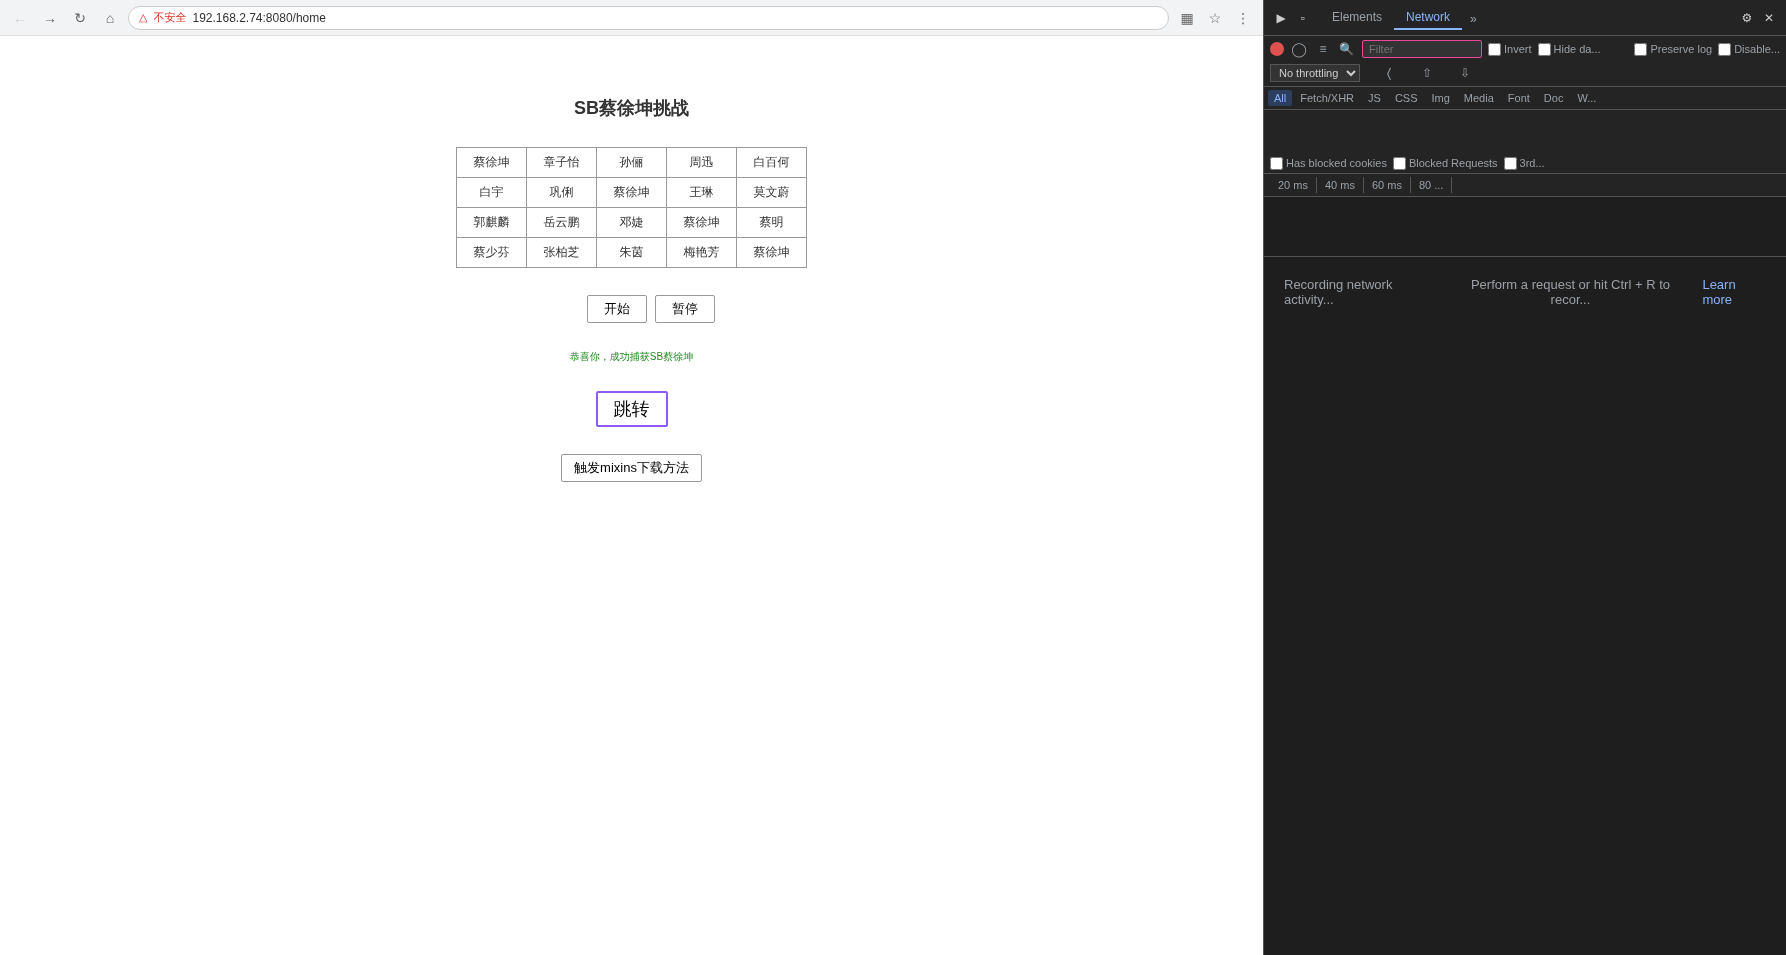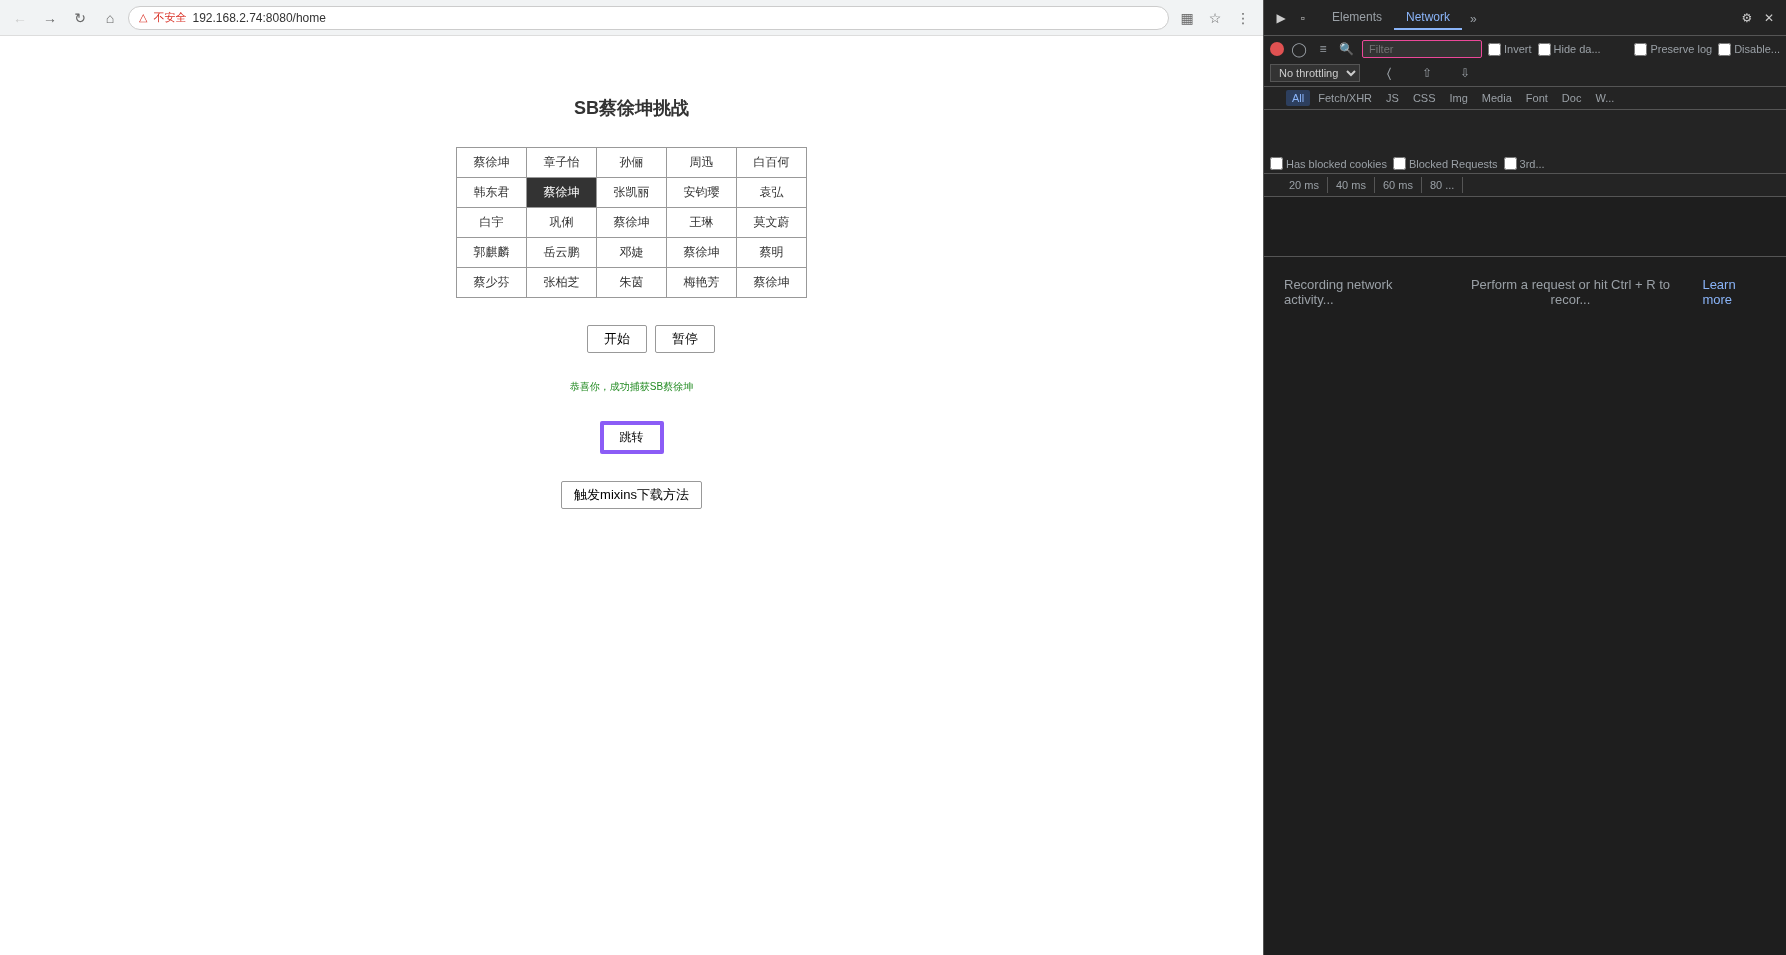--- a/index.html
+++ b/index.html
@@ -43,23 +43,23 @@
       background: #fff;
       border: 1px solid #999;
       border-radius: 2px;
       cursor: pointer;
     }
 
     .success-msg { color: #228B22; font-size: 10px; }
 
     .jump-btn {
       padding: 4px 16px;
-      font-size: 12px;
+      font-size: 18px;
       background: #fff;
-      border: 4px solid #8b5cf6;
+      border: 2px solid #8b5cf6;
       border-radius: 2px;
       cursor: pointer;
     }
     .trigger-btn {
       padding: 4px 12px;
       font-size: 13px;
       background: #fff;
       border: 1px solid #999;
       border-radius: 2px;
       cursor: pointer;
@@ -69,28 +69,28 @@
     .devtools-panel { width: 523px; background: #242424; display: flex; flex-direction: column; border-left: 1px solid #555; }
     .devtools-toolbar { height: 36px; background: #242424; display: flex; align-items: center; padding: 0 8px; gap: 4px; border-bottom: 1px solid #555; }
     .dt-icon { width: 18px; height: 18px; display: flex; align-items: center; justify-content: center; color: #ccc; font-size: 12px; cursor: pointer; border-radius: 3px; }
     .dt-tab { padding: 4px 12px; font-size: 12px; color: #9aa0a6; cursor: pointer; border-bottom: 2px solid transparent; }
     .dt-tab.active { color: #8ab4f8; border-bottom: 2px solid #8ab4f8; }
     .dt-tab-more { padding: 4px 8px; font-size: 12px; color: #9aa0a6; cursor: pointer; }
 
     .devtools-filters { background: #242424; padding: 4px 6px; border-bottom: 1px solid #555; display: flex; align-items: center; gap: 6px; flex-wrap: wrap; }
     .dt-filter-input { background: #333; border: 1px solid #ec4899; color: #fff; font-size: 11px; padding: 2px 6px; border-radius: 2px; width: 120px; }
 
-    .filter-types { background: #242424; padding: 3px 22px; border-bottom: 1px solid #555; display: flex; align-items: center; gap: 2px; flex-wrap: wrap; }
+    .filter-types { background: #242424; padding: 3px 4px; border-bottom: 1px solid #555; display: flex; align-items: center; gap: 2px; flex-wrap: wrap; }
     .ft-btn { padding: 2px 6px; font-size: 11px; color: #9aa0a6; background: none; border: none; cursor: pointer; border-radius: 2px; }
     .ft-btn.active { color: #8ab4f8; background: #2d3f5e; }
 
     .filter-row2 { background: #242424; padding: 3px 6px; border-bottom: 1px solid #555; display: flex; align-items: center; gap: 6px; margin-top: 44px; }
-    .fr2-checkbox { display: flex; align-items: center; gap: 3px; font-size: 11px; color: #9aa0a6; }
-
-    .timeline-header { background: #242424; border-bottom: 1px solid #555; padding: 3px 17px; display: flex; align-items: center; gap: 0; }
+    .fr2-checkbox { display: flex; align-items: flex-start; gap: 3px; font-size: 11px; color: #9aa0a6; }
+
+    .timeline-header { background: #242424; border-bottom: 1px solid #555; padding: 3px 6px; display: flex; align-items: center; gap: 0; }
     .tl-item { font-size: 11px; color: #9aa0a6; padding: 2px 8px; border-right: 1px solid #555; }
 
     .devtools-main { flex: 1; background: #1e1e1e; display: flex; flex-direction: row; align-items: flex-start; justify-content: center; gap: 16px; padding: 20px; }
     .recording-text { color: #9aa0a6; font-size: 13px; }
     .perform-text { color: #9aa0a6; font-size: 13px; text-align: center; }
     .learn-more { color: #8ab4f8; font-size: 13px; cursor: pointer; text-decoration: none; }
 
     
     .timeline-graph { height: 60px; background: #1e1e1e; border-bottom: 1px solid #555; position: relative; display: flex; align-items: center; }
   </style>
@@ -121,27 +121,20 @@
       <div class="page-title">SB蔡徐坤挑战</div>
 
       <table class="game-table">
         <tbody id="game-table-body">
         <tr>
               <td>蔡徐坤</td>
               <td>章子怡</td>
               <td>孙俪</td>
               <td>周迅</td>
               <td>白百何</td>
-            </tr>
-            <tr>
-              <td>韩东君</td>
-              <td class="highlight">蔡徐坤</td>
-              <td>张凯丽</td>
-              <td>安钧璎</td>
-              <td>袁弘</td>
             </tr>
             <tr>
               <td>白宇</td>
               <td>巩俐</td>
               <td>蔡徐坤</td>
               <td>王琳</td>
               <td>莫文蔚</td>
             </tr>
             <tr>
               <td>郭麒麟</td>

